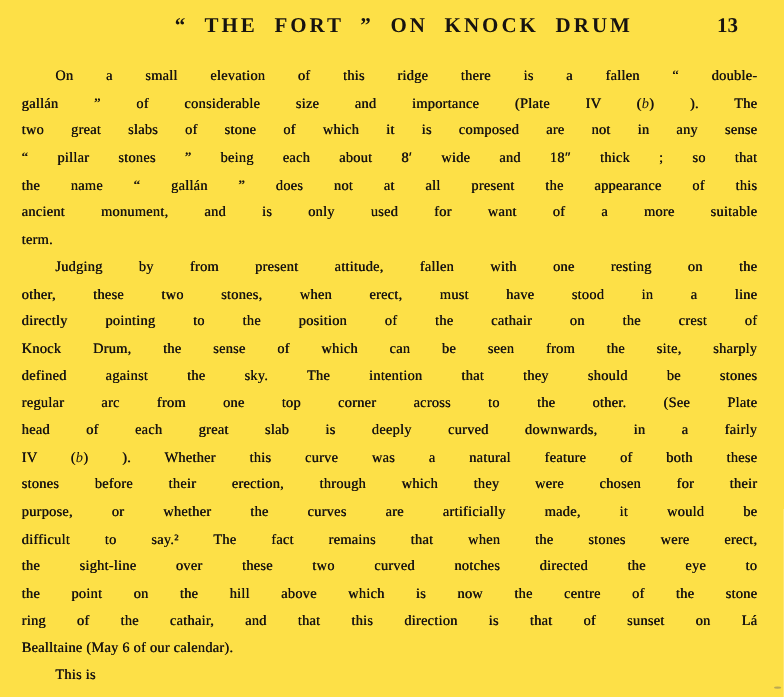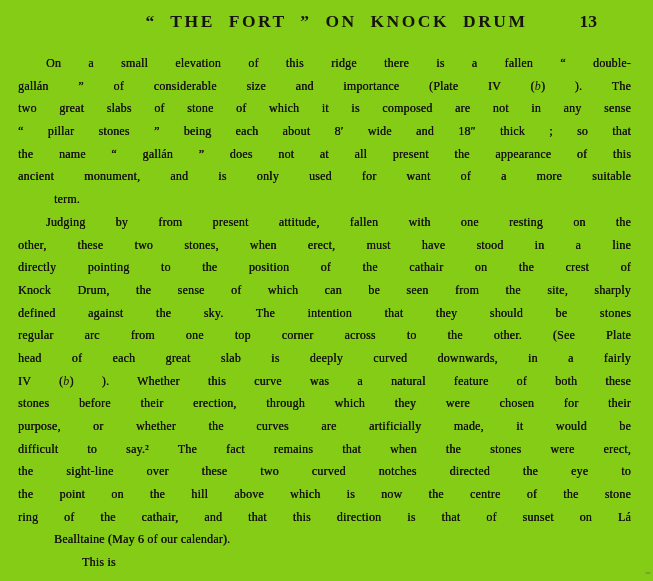--- a/index.html
+++ b/index.html
@@ -26,21 +26,21 @@
     text-align: center;
     font-weight: bold;
     font-size: 17.5px;
     letter-spacing: 2.5px;
     word-spacing: 7px;
     transform: translateX(10px);
     white-space: nowrap;
   }
   #page-number {
     position: absolute;
-    right: 56px;
+    right: 38px;
     top: 0;
     font-weight: bold;
     font-size: 17.5px;
   }
   #page-body {
     margin-top: 19px;
     padding-left: 18px;
     padding-right: 22px;
   }
   .paragraph {
@@ -55,40 +55,39 @@
     white-space: normal;
     letter-spacing: 0.2px;
     text-shadow: 0.3px 0 0 currentColor;
   }
   .line.indent {
     text-indent: 28px;
   }
   .line.nojust {
     text-align: right;
     text-align-last: left;
-    margin-left: 36px;
   }
   .line i {
     font-style: italic;
     text-shadow: none;
   }
   #scan-speck {
     position: absolute;
     right: 2px;
     bottom: 7px;
     width: 6px;
     height: 2px;
     border-radius: 50%;
     opacity: 0.45;
   }
 </style>
 </head>
 <body>
 
-<div id="page" style="background: #84cc16; color: rgb(23, 19, 16);">
+<div id="page" style="background: #fde047; color: rgb(23, 19, 16);">
   <div id="page-header">
     <div id="running-title">“ THE FORT ” ON KNOCK DRUM</div>
     <div id="page-number">13</div>
   </div>
   <div id="page-body">
       <div class="paragraph">
         <div class="line indent">On a small elevation of this ridge there is a fallen “ double-</div>
         <div class="line">gallán ” of considerable size and importance (Plate IV (<i>b</i>) ).  The</div>
         <div class="line">two great slabs of stone of which it is composed are not in any sense</div>
         <div class="line">“ pillar stones ” being each about 8′ wide and 18″ thick ; so that</div>

